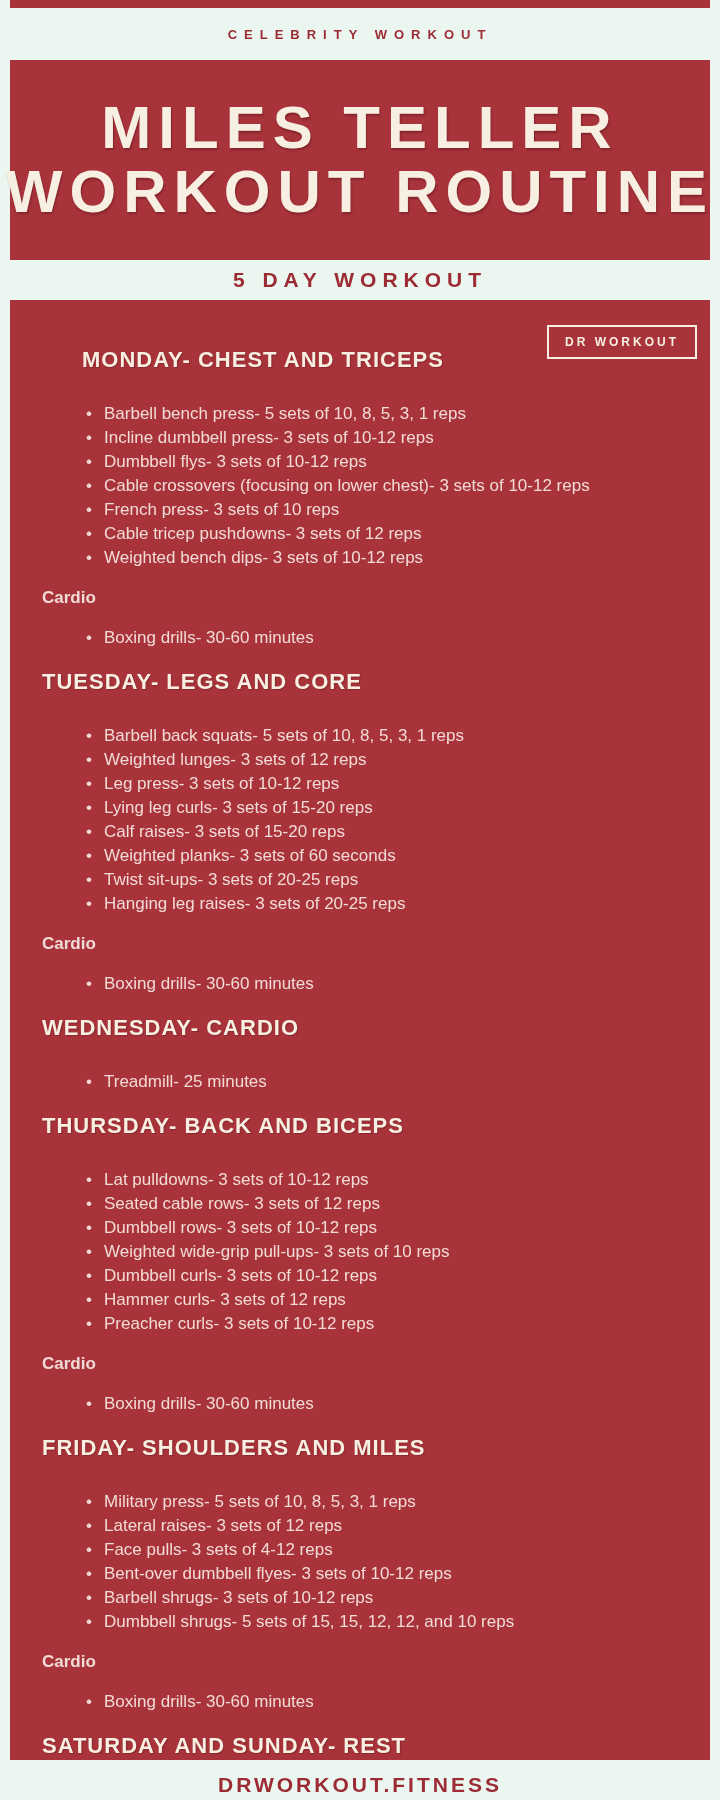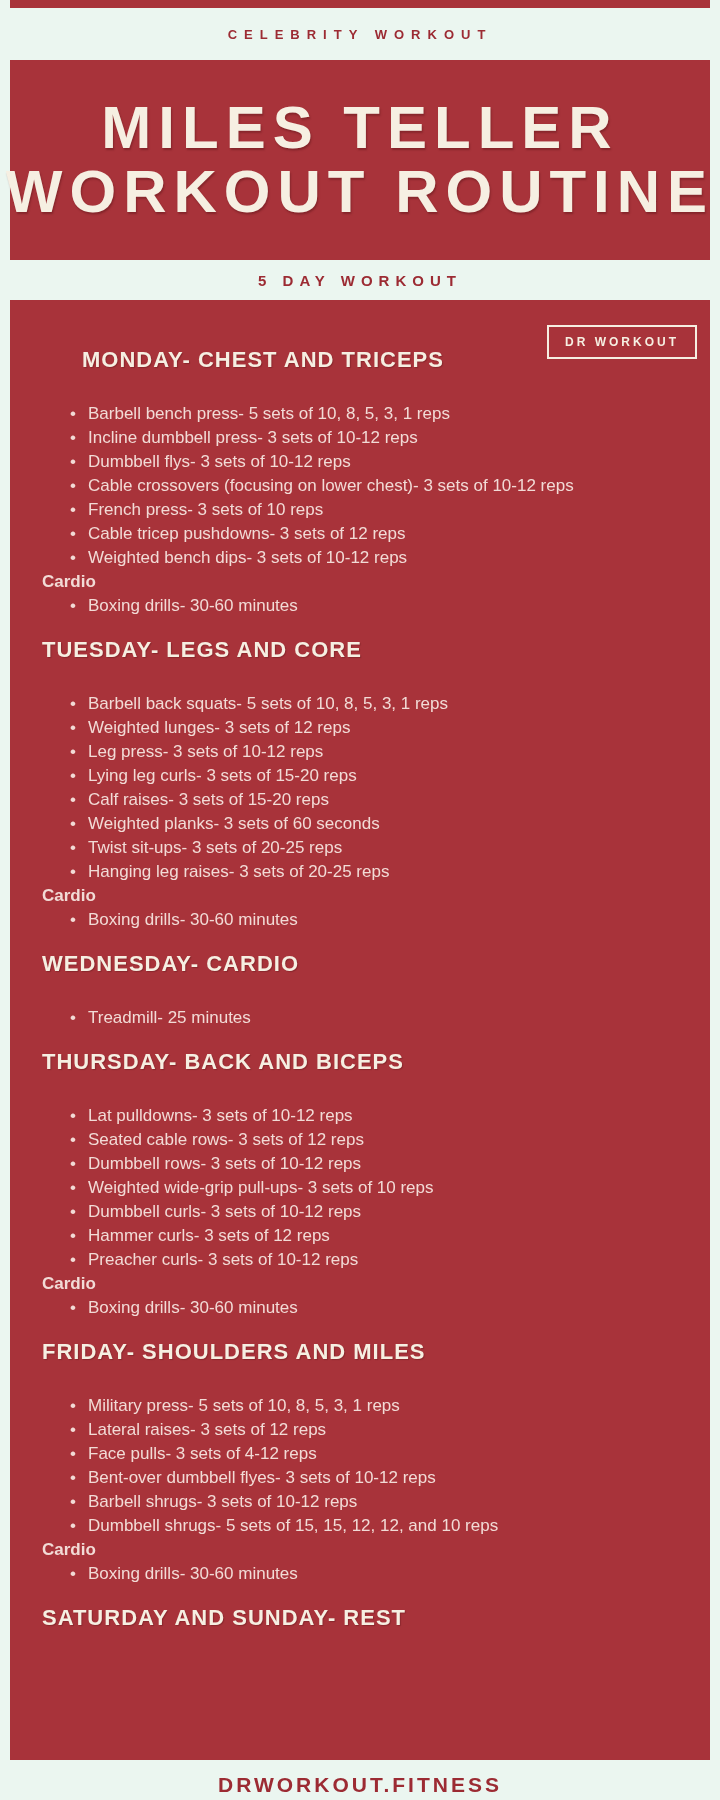--- a/index.html
+++ b/index.html
@@ -25,39 +25,39 @@
     height:200px;margin:0 10px;background:var(--red);
     display:flex;flex-direction:column;align-items:center;justify-content:center;
   }
   .title-line{
     color:var(--cream);font-size:60px;font-weight:bold;letter-spacing:7px;
     line-height:64px;white-space:nowrap;
     text-shadow:1px 2px 2px rgba(70,12,15,.35);
   }
   .subtitle{
     height:40px;display:flex;align-items:center;justify-content:center;
-    color:var(--darkred);font-weight:bold;font-size:15px;letter-spacing:6px;
+    color:var(--darkred);font-weight:bold;font-size:21px;letter-spacing:6px;
   }
   .main-panel{
     height:1460px;margin:0 10px;background:var(--red);
     position:relative;padding:26px 28px 0 32px;overflow:hidden;
   }
   .badge{
     position:absolute;top:25px;right:13px;
     border:2px solid var(--cream);color:var(--cream);
     font-weight:bold;font-size:12px;letter-spacing:3px;
     padding:8px 16px;white-space:nowrap;
   }
   .day-heading{
     color:var(--cream);font-size:22px;font-weight:bold;letter-spacing:1px;
     margin:20px 0 30px;line-height:24px;
     text-shadow:1px 1px 1px rgba(70,12,15,.3);
   }
   section.day:first-child .day-heading{margin-top:22px;margin-left:40px;}
-  ul.exercises{list-style:none;margin:0;padding:0 0 0 46px;}
+  ul.exercises{list-style:none;margin:16px;padding:0 0 0 46px;}
   ul.exercises li{
     position:relative;color:var(--pink);font-size:17px;line-height:24px;
     max-width:515px;
   }
   ul.exercises li::before{
     content:"\2022";position:absolute;left:-18px;color:var(--pink);
   }
   .cardio-label{
     color:var(--pink);font-weight:bold;font-size:17px;line-height:24px;
   }

